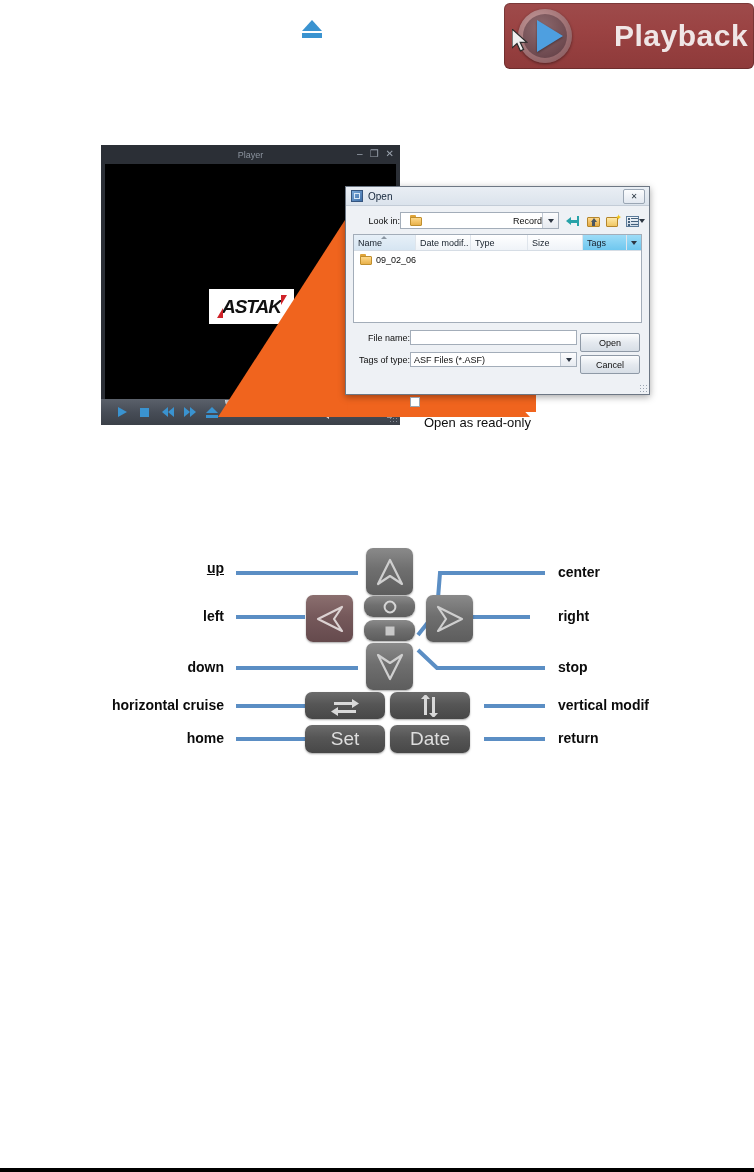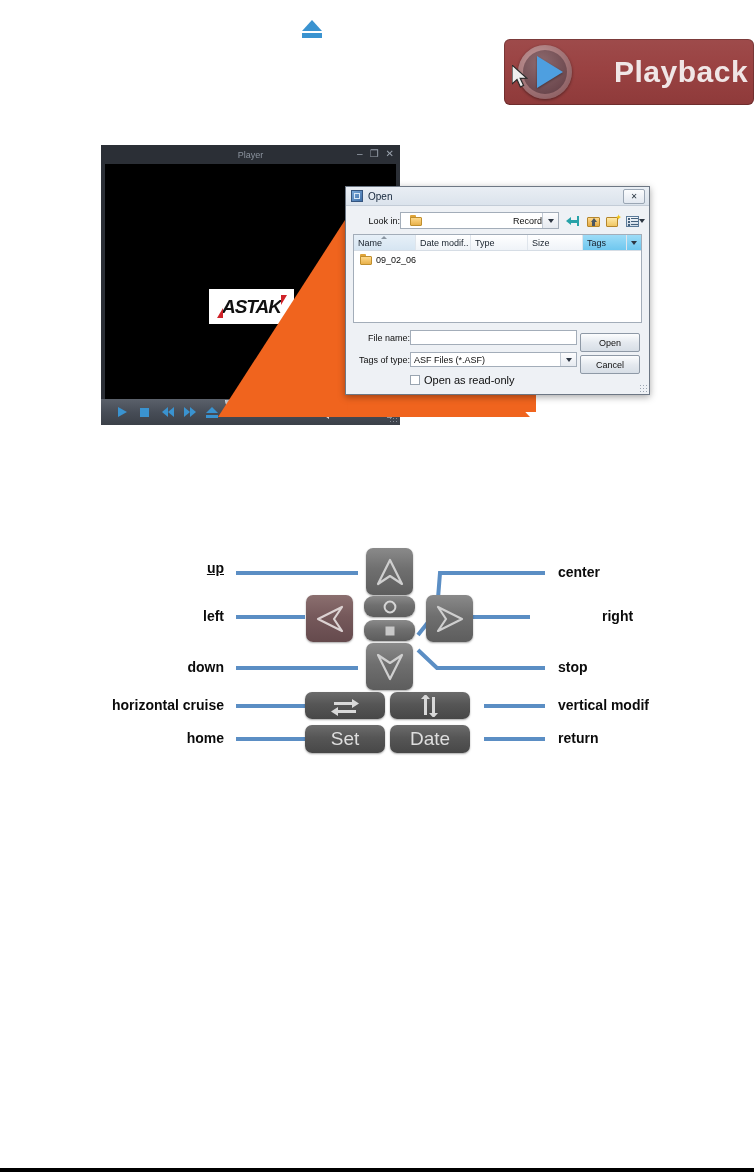--- a/index.html
+++ b/index.html
@@ -61,21 +61,20 @@
     top: 3px;
     width: 250px;
     height: 66px;
     background: linear-gradient(180deg, #9e4b4b 0%, #9a4242 45%, #8e3a3a 100%);
     border-radius: 6px;
     box-shadow: inset 0 0 0 1px rgba(0,0,0,0.22);
     display: flex;
     align-items: center;
     padding-left: 14px;
     box-sizing: border-box;
-    margin-top: 36px;
   }
   .playback-icon {
     position: relative;
     width: 54px;
     height: 54px;
     flex: 0 0 auto;
   }
   .playback-icon .ring {
     position: absolute;
     inset: 0;
@@ -631,21 +630,21 @@
     padding-left: 57px;
   }
   .od-checkbox {
     width: 10px; height: 10px;
     border: 1px solid #9aa5b1;
     background: #ffffff;
     box-sizing: border-box;
     margin-right: 4px;
     cursor: pointer;
   }
-  .od-check-label { font-size: 11px; }
+  .od-check-label { font-size: 13px; margin-top: 41px; }
   .od-resize-grip {
     position: absolute;
     right: 2px; bottom: 2px;
     width: 8px; height: 8px;
     background-image: radial-gradient(circle, #9aa4b0 0.7px, transparent 1px);
     background-size: 3px 3px;
   }
 
   
   .ptz {
@@ -903,21 +902,21 @@
       </g>
     </svg>
 
     <div class="ptz-label left-col" style="right:530px; top:20px;text-decoration:underline;">up</div>
     <div class="ptz-label left-col" style="right:530px; top:68px;">left</div>
     <div class="ptz-label left-col" style="right:530px; top:119px;">down</div>
     <div class="ptz-label left-col" style="right:530px; top:157px;">horizontal cruise</div>
     <div class="ptz-label left-col" style="right:530px; top:190px;">home</div>
 
     <div class="ptz-label right-col" style="left:558px; top:24px;">center</div>
-    <div class="ptz-label right-col" style="left:558px; top:68px;margin-left:44px;">right</div>
+    <div class="ptz-label right-col" style="left:558px; top:68px;">right</div>
     <div class="ptz-label right-col" style="left:558px; top:119px;">stop</div>
     <div class="ptz-label right-col" style="left:558px; top:157px;">vertical modif</div>
     <div class="ptz-label right-col" style="left:558px; top:190px;">return</div>
 
     <div class="ptz-btn" style="left:366px; top:8px; width:47px; height:47px;">
       <svg width="30" height="30" viewBox="0 0 30 30">
         <path d="M15 3 L27 27 L15 19 L3 27 Z" fill="none" stroke="#cfcfcf" stroke-width="2.2" stroke-linejoin="round"></path>
       </svg>
     </div>
 

